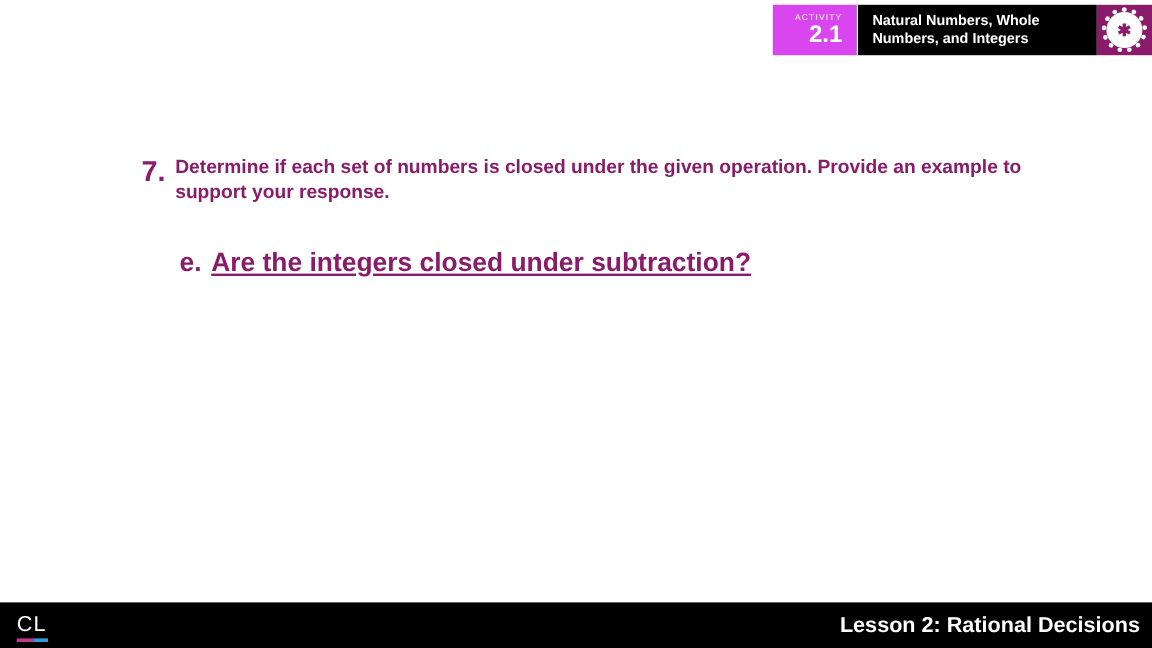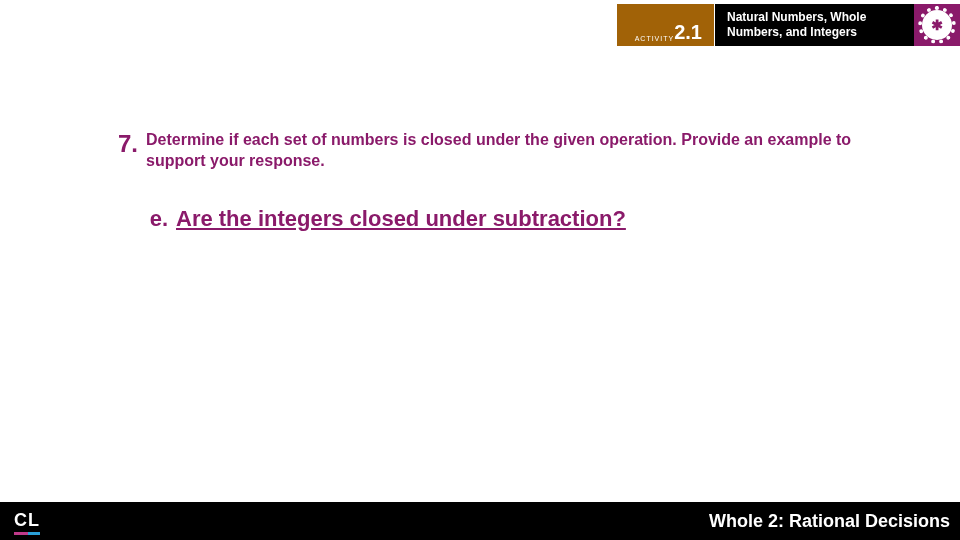--- a/index.html
+++ b/index.html
@@ -16,25 +16,25 @@
   
   .activity-bar {
     position: absolute;
     top: 4px;
     right: 0;
     height: 42px;
     display: flex;
     align-items: stretch;
   }
   .activity-num {
-    background: #a16207;
+    background: #d946ef;
     color: #fff;
     padding: 4px 12px 4px 18px;
     display: flex;
-    flex-direction: row;
+    flex-direction: column;
     justify-content: center;
     align-items: flex-end;
   }
   .activity-num .lbl { font-size: 7px; letter-spacing: 1px; line-height: 1; }
   .activity-num .num { font-size: 20px; font-weight: 700; line-height: 1; }
   .activity-title {
     background: #000000;
     color: #fff;
     font-size: 12px;
     font-weight: 600;
@@ -107,21 +107,21 @@
     left: 0; right: 0; bottom: 0;
     height: 38px;
     background: #000;
     color: #fff;
     display: flex;
     align-items: center;
     justify-content: space-between;
     padding: 0 10px 0 14px;
   }
   .logo {
-    font-weight: 700;
+    font-weight: 400;
     font-size: 18px;
     letter-spacing: 1px;
     position: relative;
     padding-bottom: 2px;
   }
   .logo .underline {
     position:absolute;
     left:0; bottom:-2px;
     height:3px;
     background: linear-gradient(90deg,#c03a8a 55%,#2aa0d8 55%);
@@ -157,16 +157,16 @@
       <div class="sub-letter">e.</div>
       <div class="sub-text">Are the integers closed under subtraction?</div>
     </div>
   </div>
 
   <div class="footer">
     <div class="logo">
       <span>CL</span>
       <span class="underline"></span>
     </div>
-    <div class="lesson">Whole 2: Rational Decisions</div>
+    <div class="lesson">Lesson 2: Rational Decisions</div>
   </div>
 
 </div>
 
 </body></html>

